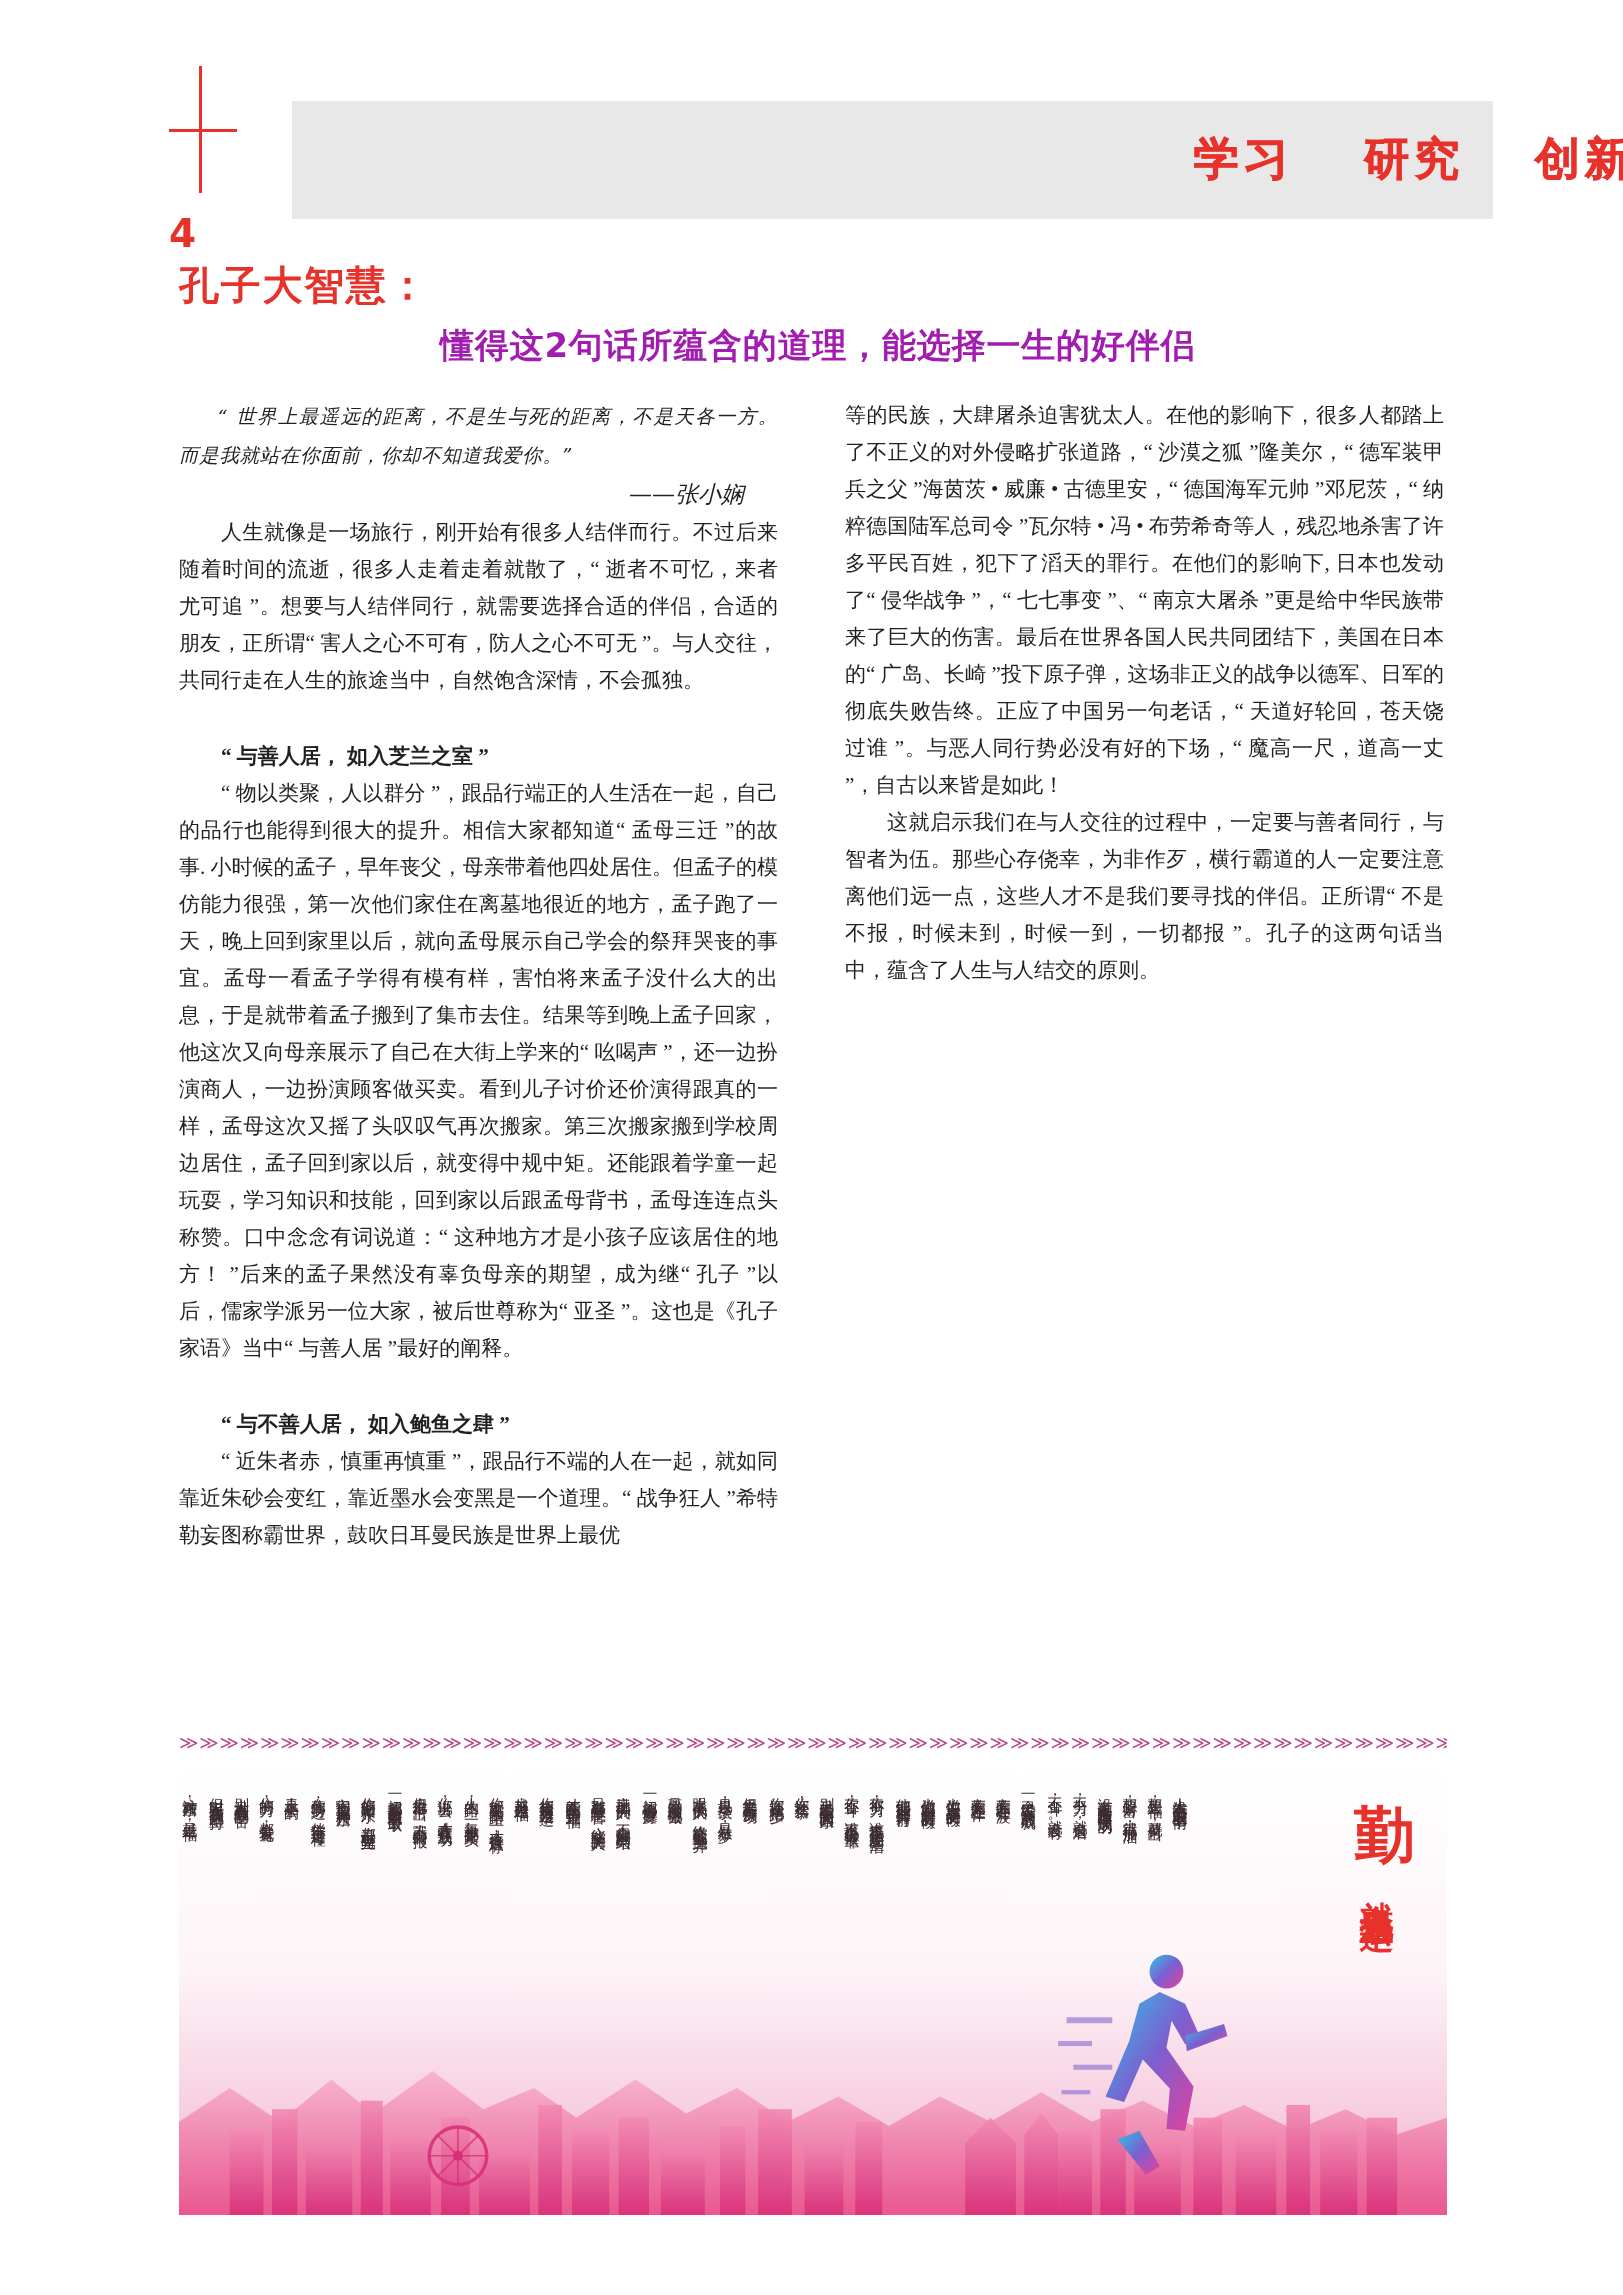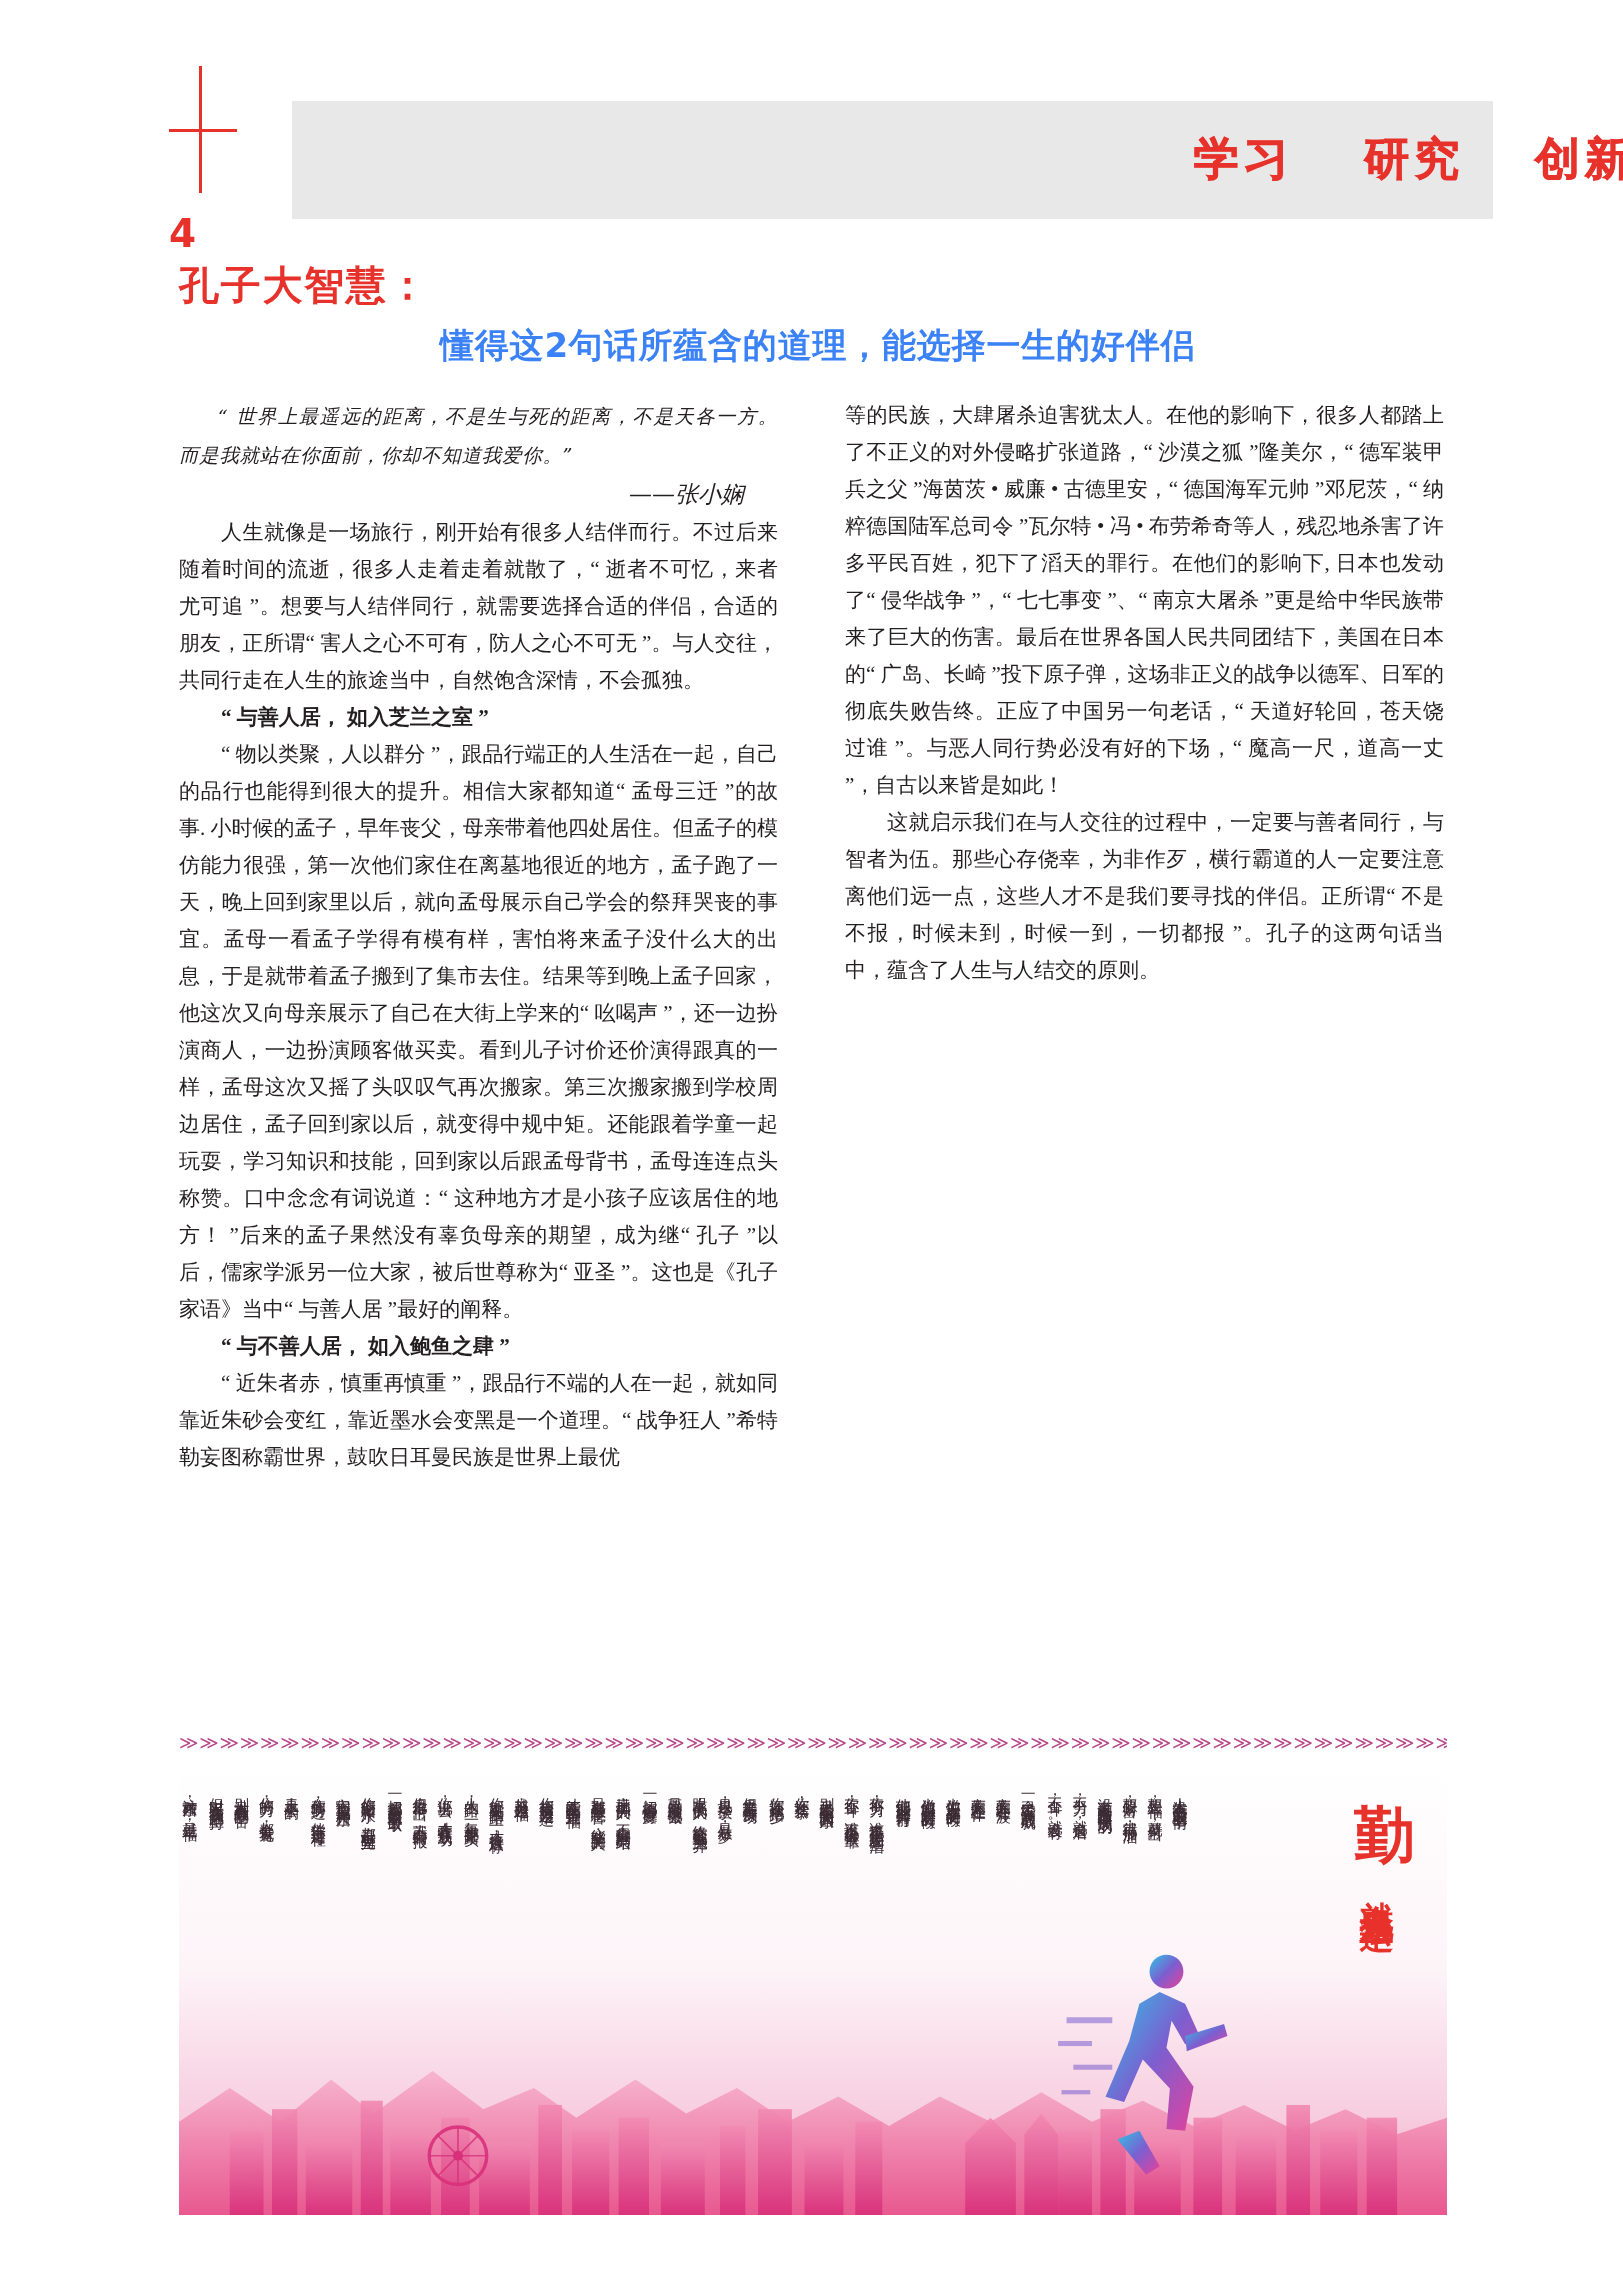--- a/index.html
+++ b/index.html
@@ -86,21 +86,21 @@
     color: #e7322b;
     font-family: "DejaVu Sans", sans-serif;
   }
   .art-title-2 {
     position: absolute;
     left: 440px;
     top: 323px;
     font-size: 34px;
     font-weight: bold;
     letter-spacing: 0.8px;
-    color: #3b82f6;
+    color: #a21caf;
     font-family: "DejaVu Sans", sans-serif;
   }
 
   
   .col {
     position: absolute;
     top: 397px;
     width: 599px;
     font-size: 21px;
     line-height: 37px;
@@ -111,20 +111,21 @@
   .col-right { left: 845px; }
 
   .col p {
     margin: 0;
     text-indent: 2em;
   }
   .col p.noindent { text-indent: 0; }
   .col p.sub {
     text-indent: 2em;
     font-weight: bold;
+    margin-top: 39px;
   }
   .quote {
     font-family: "DejaVu Serif", serif;
     font-style: italic;
     font-size: 19.4px;
     line-height: 39px;
     letter-spacing: 0.8px;
     text-indent: 2em;
   }
   .quote-attrib {

